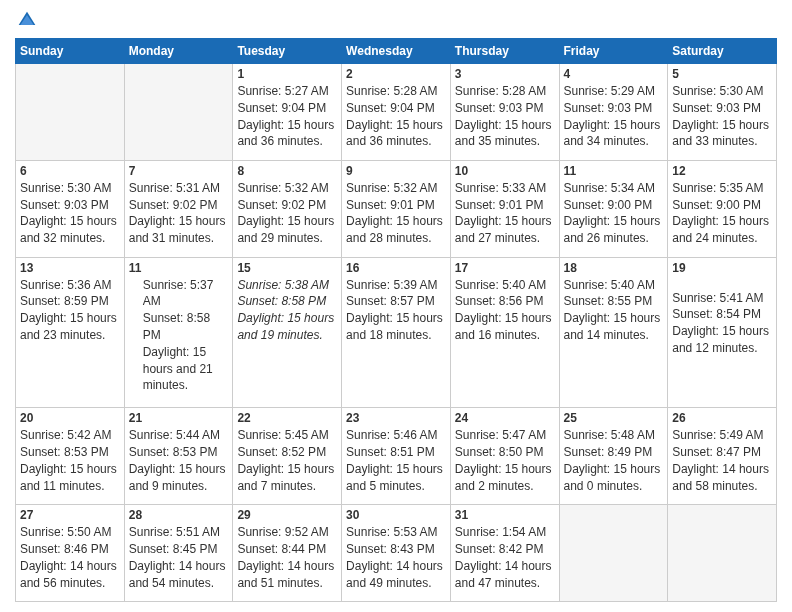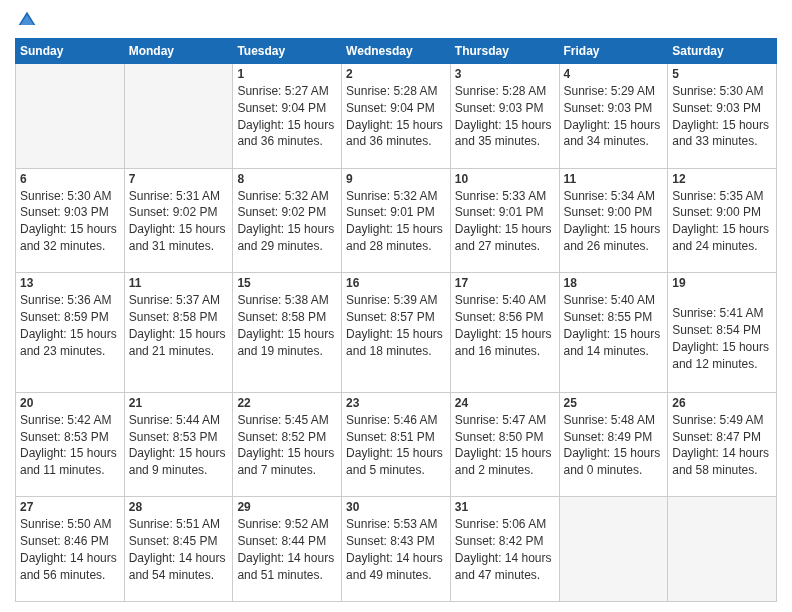--- a/index.html
+++ b/index.html
@@ -214,27 +214,27 @@
         </tr>
         <tr>
           <td>
             <span class="day-number">13</span>
             <div class="day-info" style="white-space: pre-line;">Sunrise: 5:36 AM
 Sunset: 8:59 PM
 Daylight: 15 hours and 23 minutes.</div>
           </td>
           <td>
             <span class="day-number">11</span>
-            <div class="day-info" style="white-space: pre-line;">Sunrise: 5:37 AM
+            <div class="day-info" style="white-space: pre-line; margin-left: 14px;">Sunrise: 5:37 AM
 Sunset: 8:58 PM
 Daylight: 15 hours and 21 minutes.</div>
           </td>
           <td>
             <span class="day-number">15</span>
-            <div class="day-info" style="white-space: pre-line;">Sunrise: 5:38 AM
+            <div class="day-info" style="white-space: pre-line; font-style: italic;">Sunrise: 5:38 AM
 Sunset: 8:58 PM
 Daylight: 15 hours and 19 minutes.</div>
           </td>
           <td>
             <span class="day-number">16</span>
             <div class="day-info" style="white-space: pre-line;">Sunrise: 5:39 AM
 Sunset: 8:57 PM
 Daylight: 15 hours and 18 minutes.</div>
           </td>
           <td>
@@ -320,21 +320,21 @@
 Daylight: 14 hours and 51 minutes.</div>
           </td>
           <td>
             <span class="day-number">30</span>
             <div class="day-info" style="white-space: pre-line;">Sunrise: 5:53 AM
 Sunset: 8:43 PM
 Daylight: 14 hours and 49 minutes.</div>
           </td>
           <td>
             <span class="day-number">31</span>
-            <div class="day-info" style="white-space: pre-line;">Sunrise: 5:06 AM
+            <div class="day-info" style="white-space: pre-line;">Sunrise: 1:54 AM
 Sunset: 8:42 PM
 Daylight: 14 hours and 47 minutes.</div>
           </td>
           <td class="empty"></td>
           <td class="empty"></td>
         </tr>
       </tbody>
   </table>
 </div>
 

